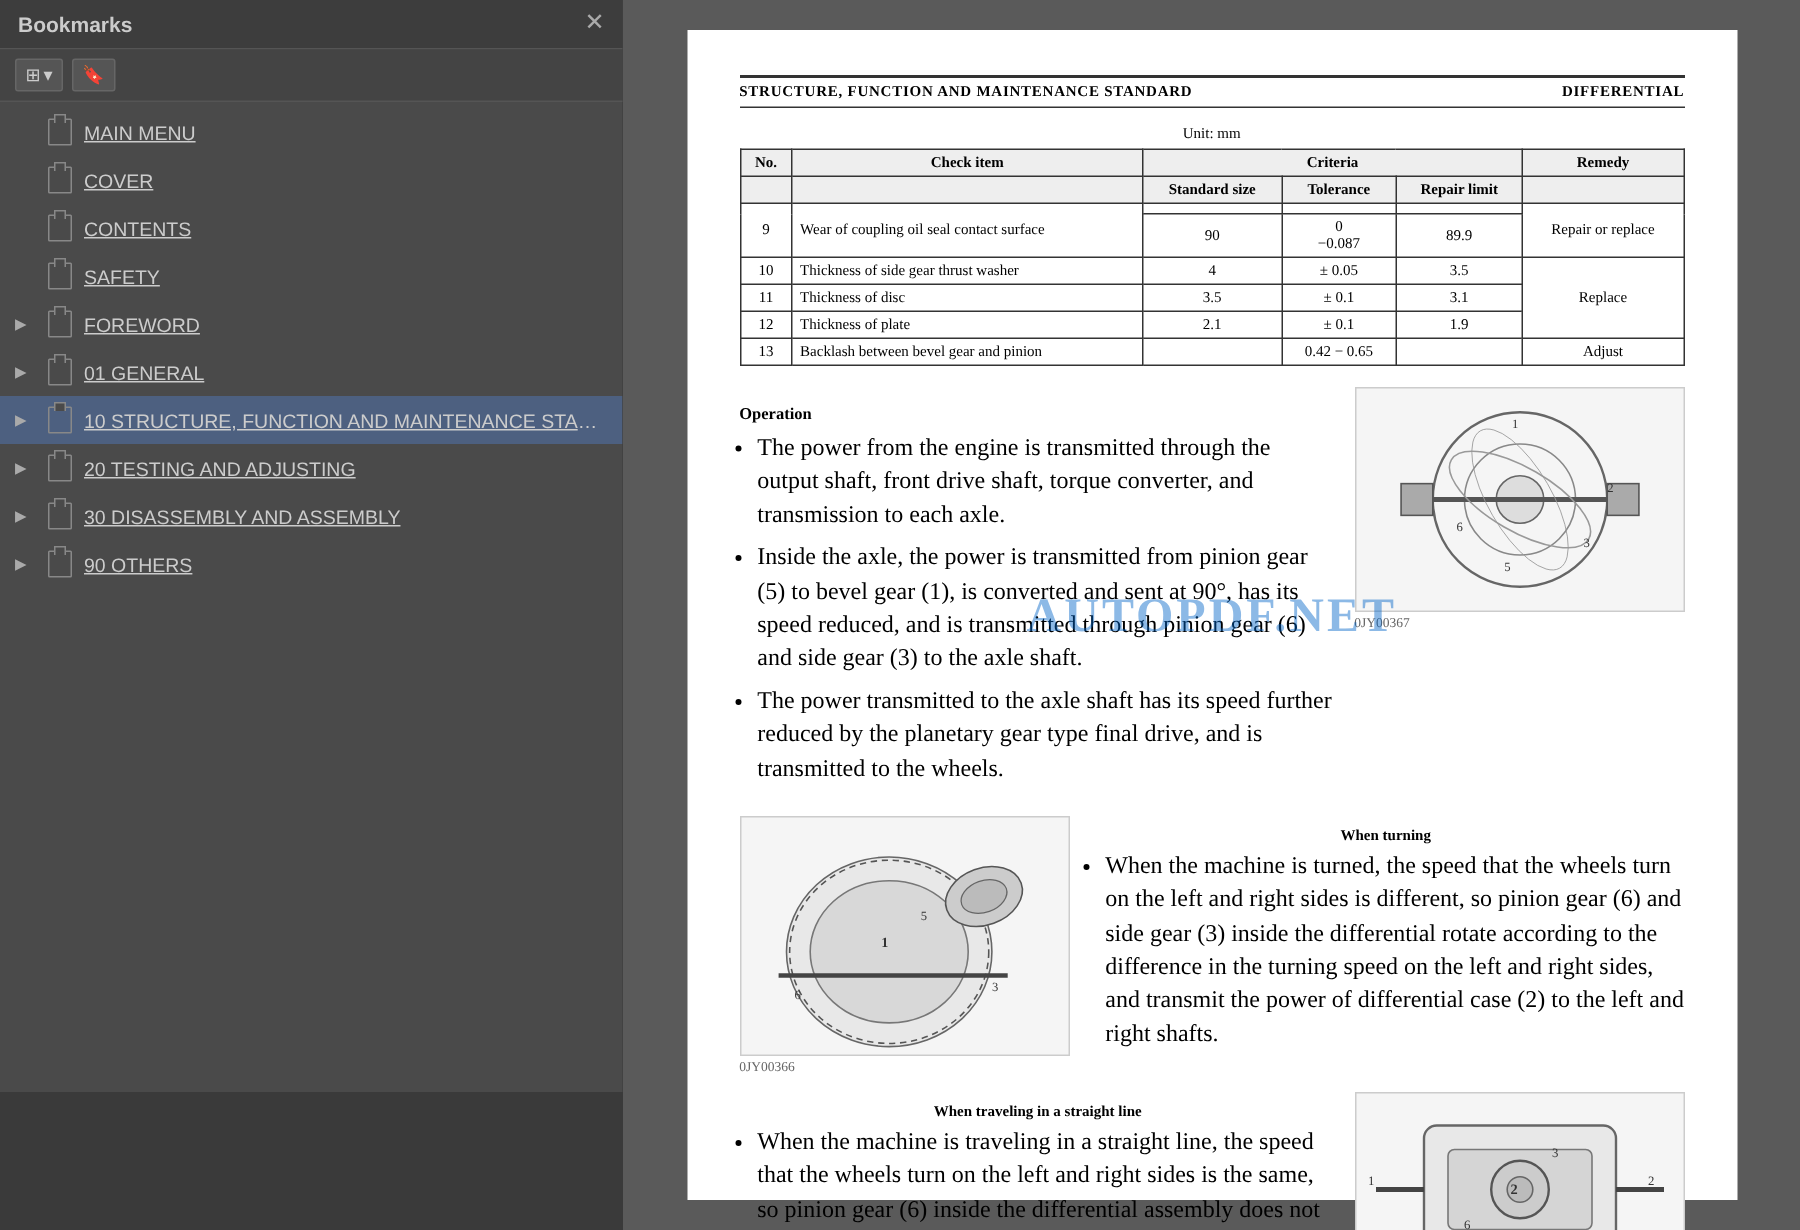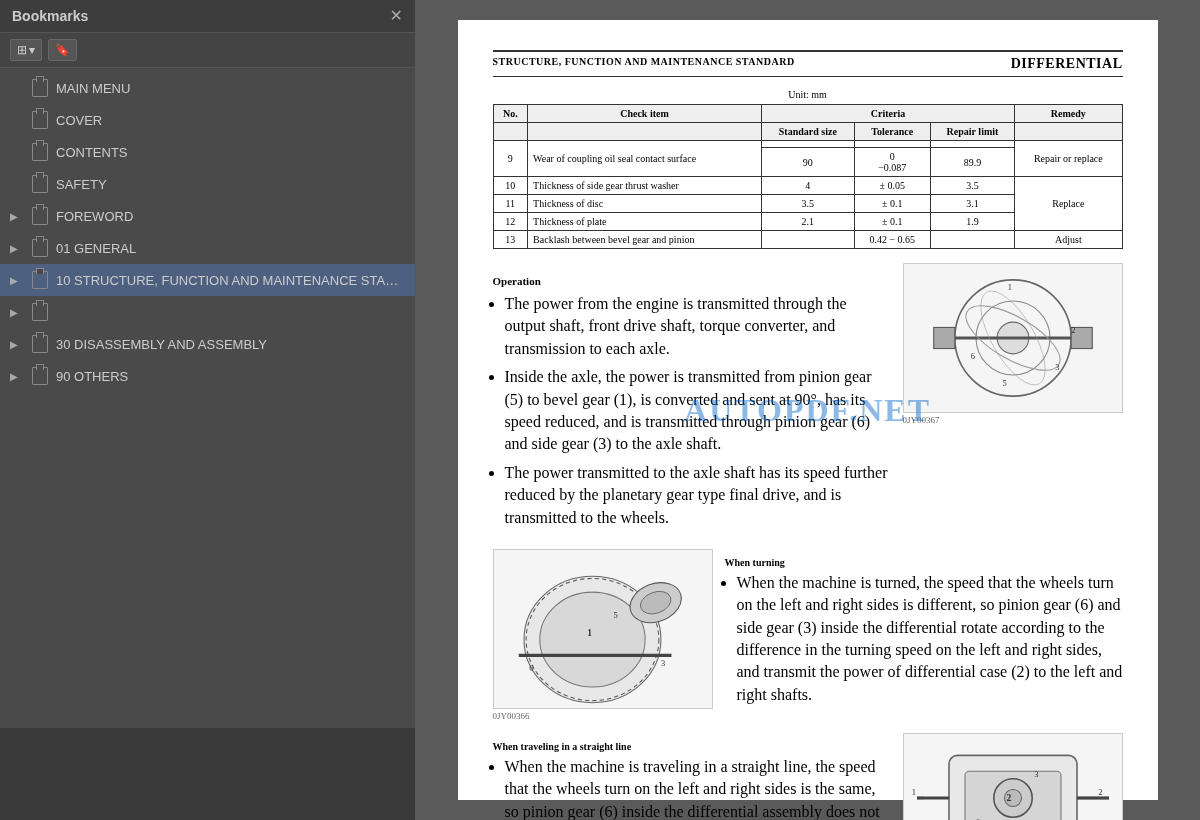--- a/index.html
+++ b/index.html
@@ -108,20 +108,21 @@
       border-right: 1px solid #888;
       border-top: 1px solid #888;
       background: #4a4a4a;
     }
 
     .bookmark-item .label {
       flex: 1;
       white-space: nowrap;
       overflow: hidden;
       text-overflow: ellipsis;
+      text-decoration: underline;
     }
 
     
     #pdf-panel {
       flex: 1;
       background: #5a5a5a;
       overflow-y: auto;
       display: flex;
       justify-content: center;
       padding: 20px;
@@ -140,21 +141,21 @@
     #pdf-header {
       display: flex;
       justify-content: space-between;
       border-top: 2px solid #333;
       border-bottom: 1px solid #333;
       padding: 4px 0;
       margin-bottom: 12px;
     }
 
     #pdf-header .left { font-size: 10px; font-weight: bold; letter-spacing: 0.5px; }
-    #pdf-header .right { font-size: 14px; font-weight: bold; letter-spacing: 0.5px; }
+    #pdf-header .right { font-size: 10px; font-weight: bold; letter-spacing: 0.5px; }
 
     .unit-label { text-align: center; font-size: 10px; margin-bottom: 4px; }
 
     
     .pdf-table {
       width: 100%;
       border-collapse: collapse;
       font-size: 10px;
       margin-bottom: 14px;
     }
@@ -231,21 +232,21 @@
       margin-top: 12px;
       font-size: 10px;
     }
 
     
     .diagram-svg {
       width: 100%;
       height: 100%;
     }
 
-    .when-label { font-weight: bold; font-size: 10px; margin: 8px 0 4px 0; }
+    .when-label { font-weight: bold; font-size: 10px; margin: 8px 0 4px 0; text-align: center; }
   </style>
 </head>
 <body>
 
 <div id="bookmarks-panel">
   <div id="bookmarks-header">
     <span id="bookmarks-title">Bookmarks</span>
     <button id="bookmarks-close">✕</button>
   </div>
   <div id="bookmarks-toolbar">
@@ -297,20 +298,21 @@
 
     <div class="bookmark-item active">
       <span class="expand-arrow">▶</span>
       <span class="bm-icon"></span>
       <span class="label">10 STRUCTURE, FUNCTION AND MAINTENANCE STANDARD</span>
     </div>
 
     <div class="bookmark-item">
       <span class="expand-arrow">▶</span>
       <span class="bm-icon"></span>
+      <span class="label">20 TESTING AND ADJUSTING</span>
     </div>
 
     <div class="bookmark-item">
       <span class="expand-arrow">▶</span>
       <span class="bm-icon"></span>
       <span class="label">30 DISASSEMBLY AND ASSEMBLY</span>
     </div>
 
     <div class="bookmark-item">
       <span class="expand-arrow">▶</span>

